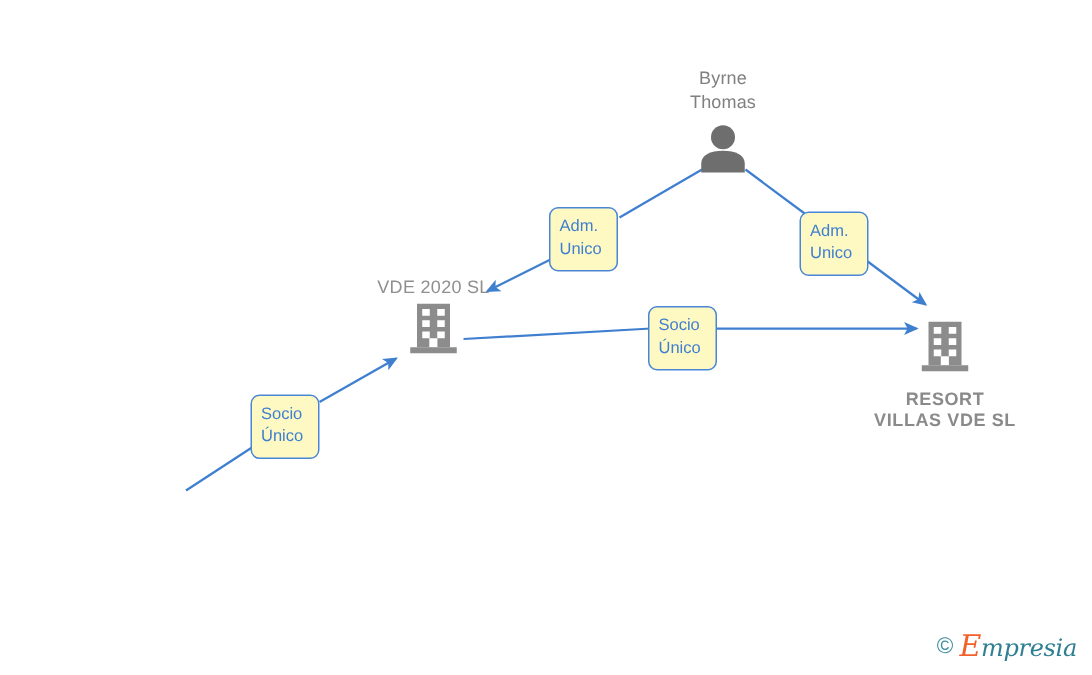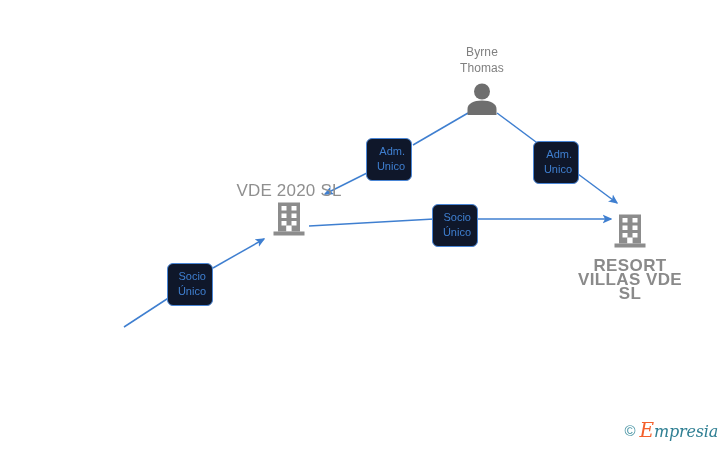--- a/index.html
+++ b/index.html
@@ -29,21 +29,21 @@
   
   .node {
     position: absolute;
     display: flex;
     flex-direction: column;
     align-items: center;
     width: 120px;
     z-index: 3;
   }
   .node-label {
-    font-size: 17px;
+    font-size: 12px;
     line-height: 14px;
     color: #8a8a8a;
     text-align: center;
     letter-spacing: 0.4px;
     white-space: pre-line;
     font-weight: 600;
   }
   .node-label.person {
     font-weight: 400;
     font-size: 12px;
@@ -60,25 +60,25 @@
   .icon-wrap {
     line-height: 0;
   }
 
   
   .rel-chip {
     position: absolute;
     box-sizing: border-box;
     border: 1.4px solid #4a86d6;
     border-radius: 6px;
-    background: #0f172a;
+    background: #fef9c3;
     color: #3f7fd0;
     font-size: 11px;
     line-height: 15px;
-    text-align: right;
+    text-align: left;
     padding: 5px 6px 6px 6px;
     white-space: pre-line;
     z-index: 4;
   }
 
   
   #watermark {
     position: absolute;
     right: 10px;
     bottom: 8px;

